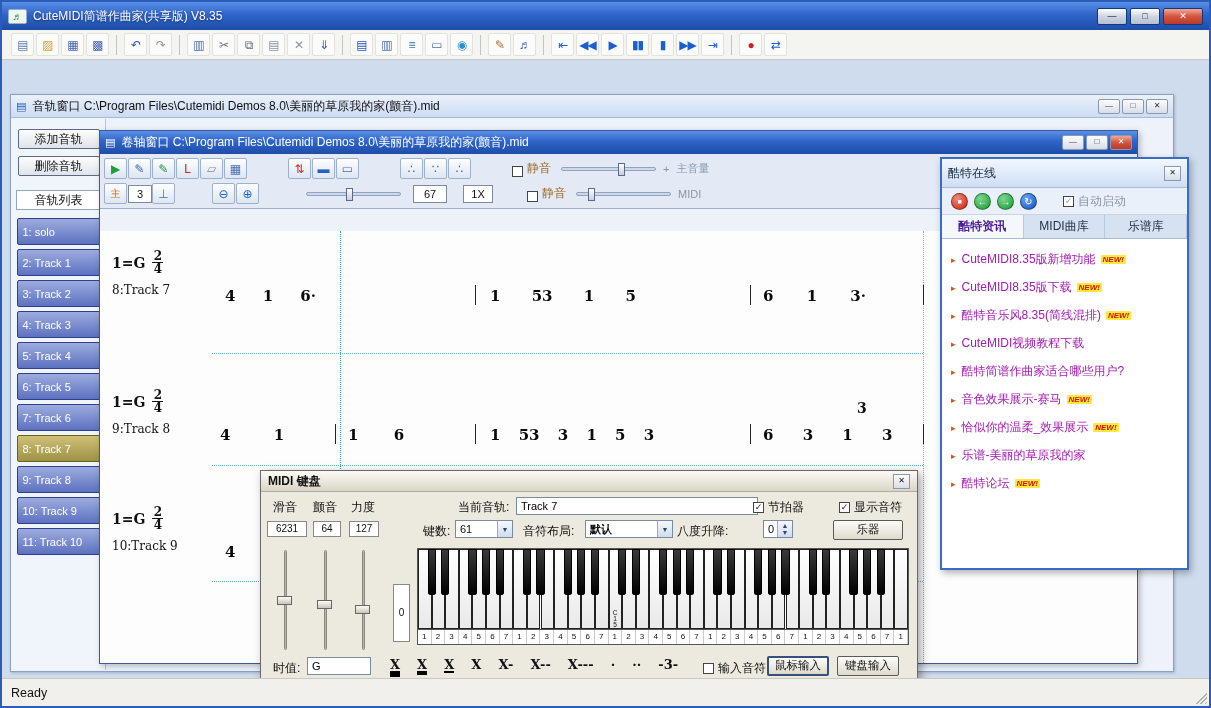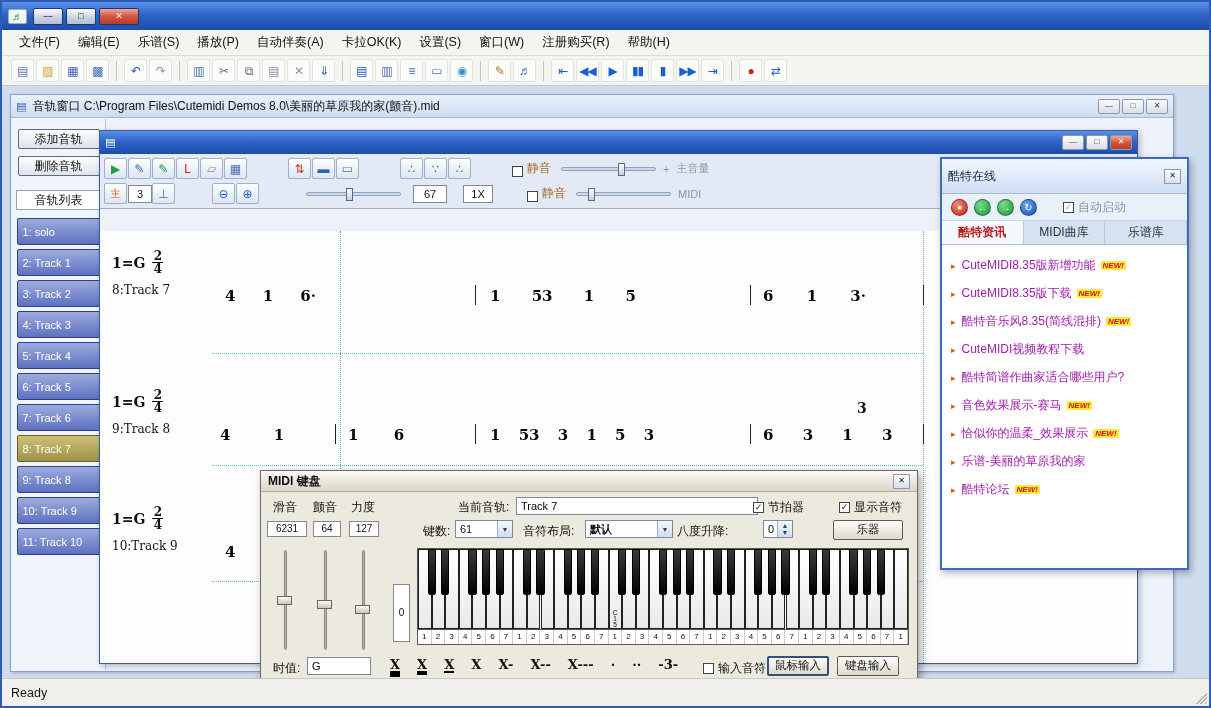--- a/index.html
+++ b/index.html
@@ -69,31 +69,31 @@
   .keyline { font-size:14px; font-weight:bold; display:flex; align-items:center; gap:7px;text-align:right; }
   .frac { display:inline-flex; flex-direction:column; align-items:center; font-size:12px; font-weight:bold; line-height:10px; }
   .frac .fl { width:11px; height:1px; background:#111; margin:1px 0; }
   .tracklabel { font-size:12px; margin-top:9px; }
   .seg { position:absolute; top:40px; font-family:"DejaVu Serif","Liberation Serif",serif; font-weight:bold; font-size:15px; word-spacing:22px; white-space:nowrap; color:#0a0a0a; }
   .mbar { position:absolute; top:38px; width:1px; height:20px; background:#222; }
   .anno { position:absolute; top:14px; font-family:"DejaVu Serif","Liberation Serif",serif; font-weight:bold; font-size:14px; }
 
   
   .kute { position:absolute; left:938px; top:71px; width:249px; height:413px; background:#fff; border:2px solid #3a6cc0; box-shadow:2px 3px 7px rgba(0,0,0,.3); z-index:3; }
-  .kute-title { height:35px; background:linear-gradient(#f2f7ff,#cfdef5); border-bottom:1px solid #a8bcd8; display:flex; align-items:center; padding:13px 6px; font-size:12px; color:#123; }
+  .kute-title { height:29px; background:linear-gradient(#f2f7ff,#cfdef5); border-bottom:1px solid #a8bcd8; display:flex; align-items:center; padding:13px 6px; font-size:12px; color:#123; }
   .kclose { margin-left:auto; width:17px; height:15px; background:linear-gradient(#fdfdfd,#d8dde6); border:1px solid #8a98b0; font-size:8px; text-align:center; line-height:12px; }
   .kute-nav { height:27px; display:flex; align-items:center; gap:6px; padding:0 9px; background:#e9f0fa; border-bottom:1px solid #c8d4e8; }
   .knav { width:17px; height:17px; border-radius:50%; color:#fff; font-size:10px; line-height:16px; text-align:center; border:1px solid rgba(0,0,0,.35); }
   .knav.stop { background:radial-gradient(circle at 35% 30%,#f08a7a,#cc2010); font-size:7px; }
   .knav.back,.knav.fwd { background:radial-gradient(circle at 35% 30%,#7ad890,#159a30); }
   .knav.refresh { background:radial-gradient(circle at 35% 30%,#6aa8f0,#1050c0); }
   .kauto { margin-left:20px; display:flex; align-items:center; gap:4px; font-size:12px; color:#8a95a5; }
   .kute-tabs { height:24px; display:flex; background:#d6e2f2; border-bottom:1px solid #a8bcd8; }
   .tab { flex:1; text-align:center; font-size:12px; line-height:23px; color:#234; border-right:1px solid #b8c8de; }
-  .tab.selected { background:#f4f8fd; font-weight:bold; color:#b91c1c; }
+  .tab.selected { background:#f4f8fd; font-weight:bold; color:#4c1d95; }
   .kute-list { padding:12px 9px; }
   .kitem { display:flex; align-items:center; margin-bottom:11px; font-size:12px; }
   .kbul { color:#e05010; font-size:9px; margin-right:6px; }
   .klabel { color:#a21caf; }
   .kbadge { margin-left:5px; background:#ffe93a; color:#d41010; font-size:8px; font-weight:bold; font-style:italic; padding:0 2px; border-radius:1px; }
 
   
   .mdlg { position:absolute; left:258px; top:384px; width:658px; height:212px; background:#eceade; border:1px solid #6a6a66; box-shadow:3px 3px 9px rgba(0,0,0,.35); z-index:4; }
   .mdlg-title { height:21px; background:linear-gradient(#fcfbf7,#d9d5c6); border-bottom:1px solid #b0aca0; display:flex; align-items:center; padding:0 7px; font-size:12px; font-weight:bold; }
   .mbody { position:absolute; left:0; top:21px; right:0; bottom:0; }
@@ -129,40 +129,28 @@
   .grip { position:absolute; right:2px; bottom:2px; width:13px; height:13px;
           background:linear-gradient(135deg,transparent 0 55%,#b0b0ac 55% 62%,transparent 62% 72%,#b0b0ac 72% 79%,transparent 79% 89%,#b0b0ac 89% 96%,transparent 96%); }
 </style>
 </head>
 <body>
 
 <div id="screen">
 
   <div class="titlebar">
     <span class="appicon">♬</span>
+    <span class="tb-title">CuteMIDI简谱作曲家(共享版) V8.35</span>
     <span class="winbtns">
       <span class="wbtn">—</span>
       <span class="wbtn">□</span>
       <span class="wbtn close">✕</span>
     </span>
   </div>
 
-  <div class="menubar">
-
-  <span class="menuitem">文件(F)</span>
-      <span class="menuitem">编辑(E)</span>
-      <span class="menuitem">乐谱(S)</span>
-      <span class="menuitem">播放(P)</span>
-      <span class="menuitem">自动伴奏(A)</span>
-      <span class="menuitem">卡拉OK(K)</span>
-      <span class="menuitem">设置(S)</span>
-      <span class="menuitem">窗口(W)</span>
-      <span class="menuitem">注册购买(R)</span>
-      <span class="menuitem">帮助(H)</span>
-    </div>
 
   <div class="maintoolbar">
     <div class="tgroup">
         <span class="tbtn">
           <i style="color: rgb(90, 122, 176);">▤</i>
         </span>
         <span class="tbtn">
           <i style="color: rgb(217, 162, 60);">▨</i>
         </span>
         <span class="tbtn">
@@ -292,20 +280,21 @@
             <div class="trackitem">9: Track 8</div>
             <div class="trackitem">10: Track 9</div>
             <div class="trackitem">11: Track 10</div>
           </div>
       </div>
     </div>
 
     <div class="scrollwin">
       <div class="sw-title">
         <span class="tw-icon" style="color:#fff">▤</span>
+        <span>卷轴窗口  C:\Program Files\Cutemidi Demos 8.0\美丽的草原我的家(颤音).mid</span>
         <span class="flex1"></span>
         <span class="wbtn2">—</span>
         <span class="wbtn2">□</span>
         <span class="wbtn2 red">✕</span>
       </div>
 
       <div class="sw-toolbar">
         <div class="sw-row">
           <div class="tgroup">
               <span class="sbtn">

